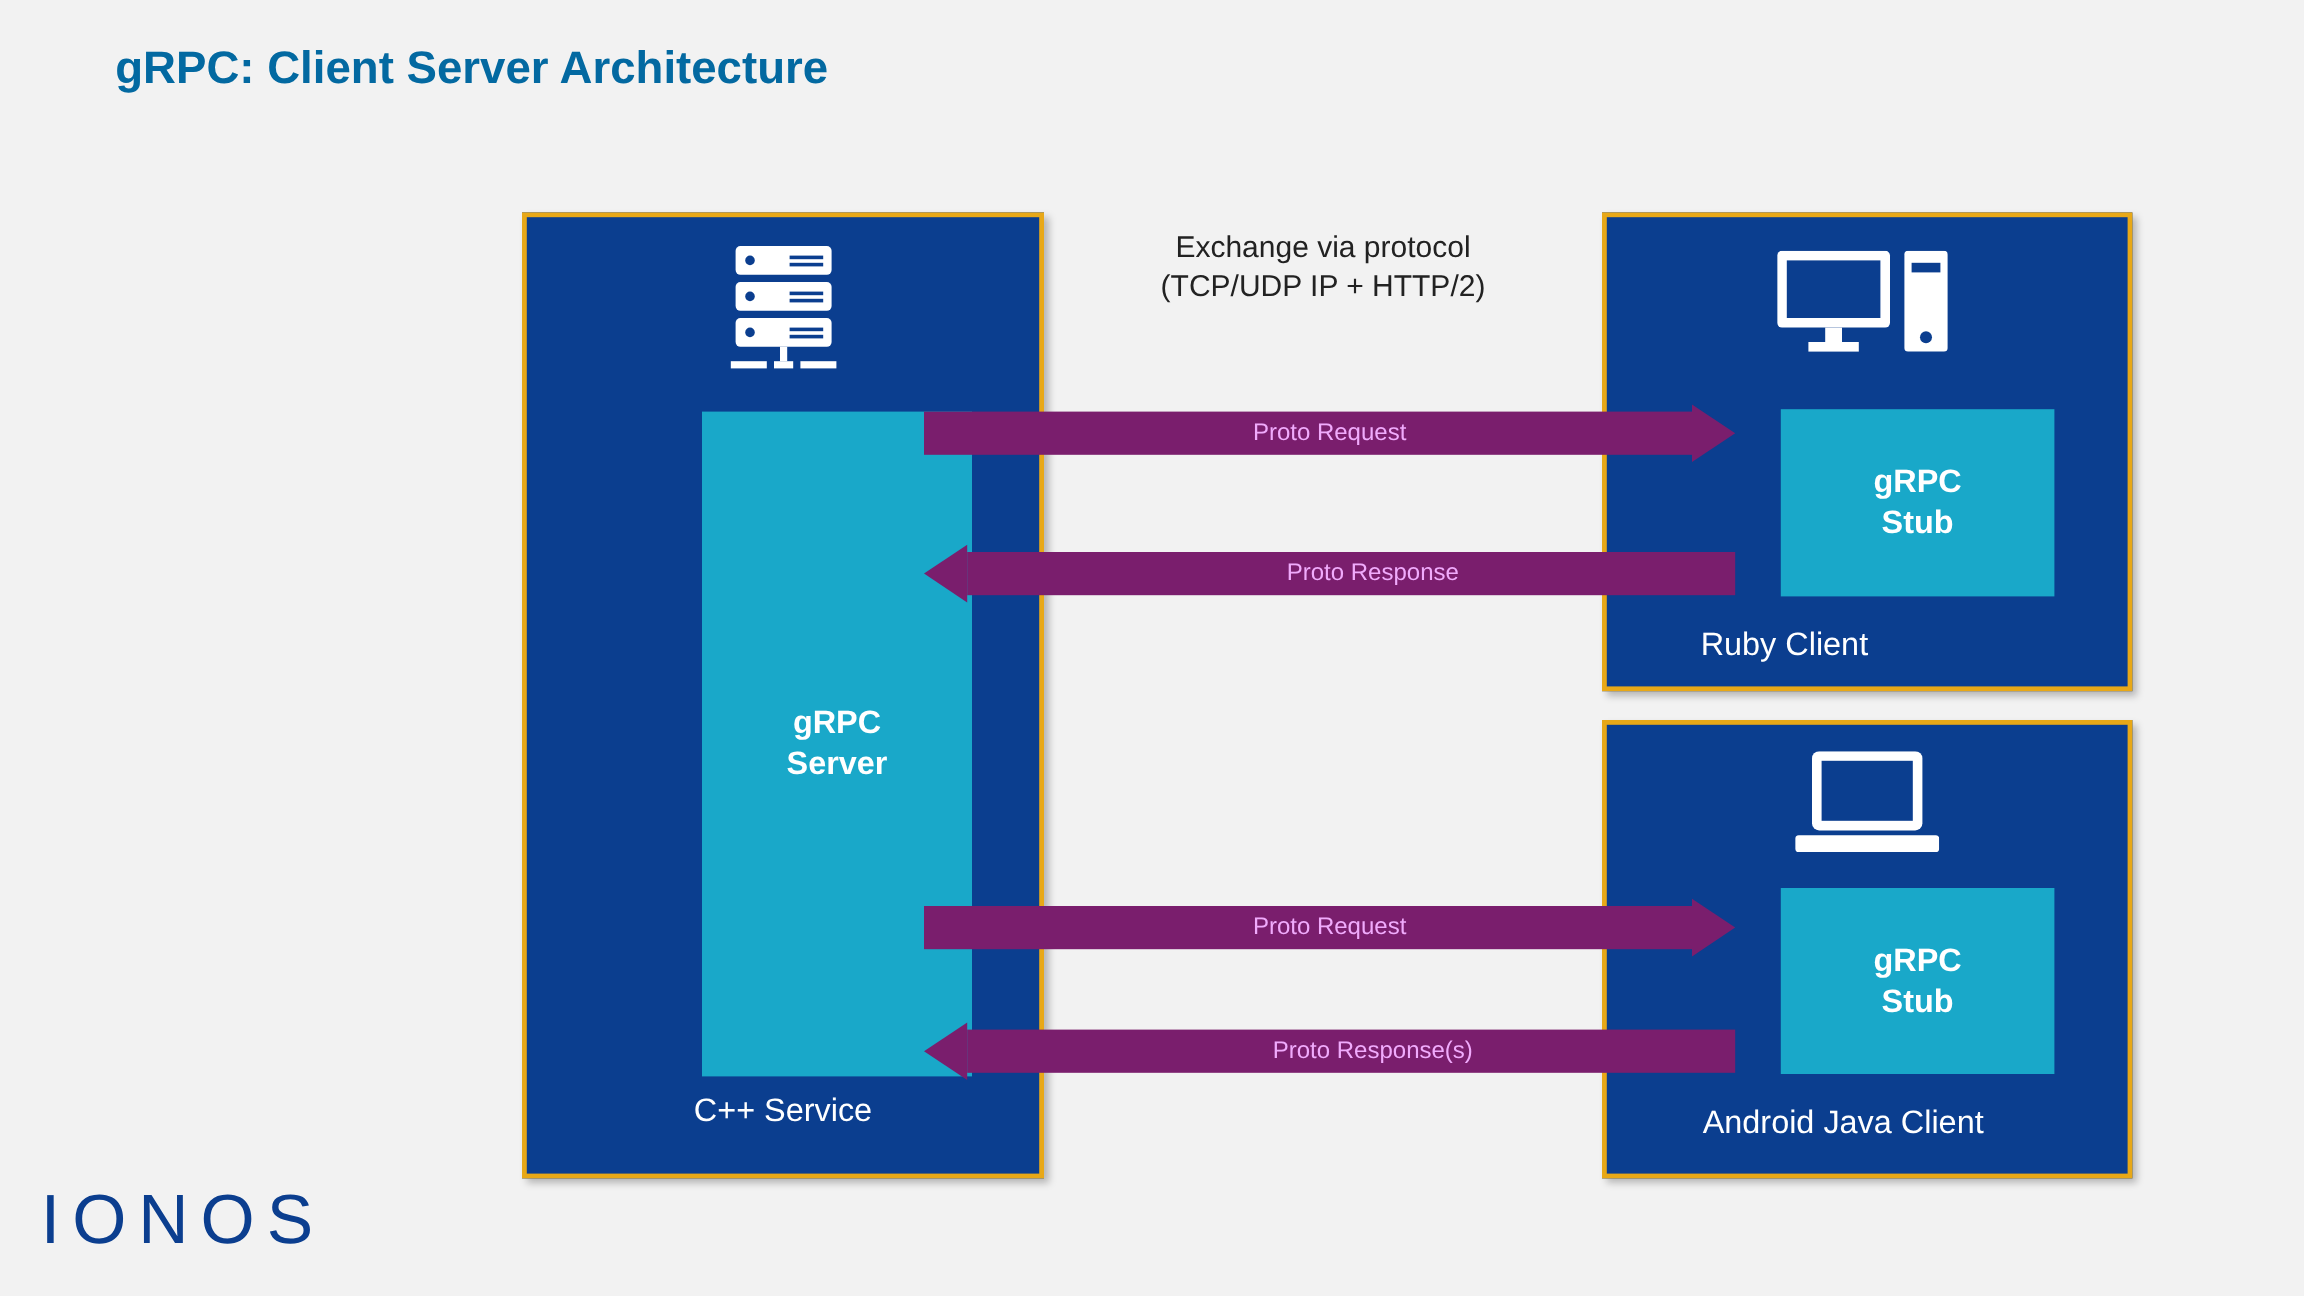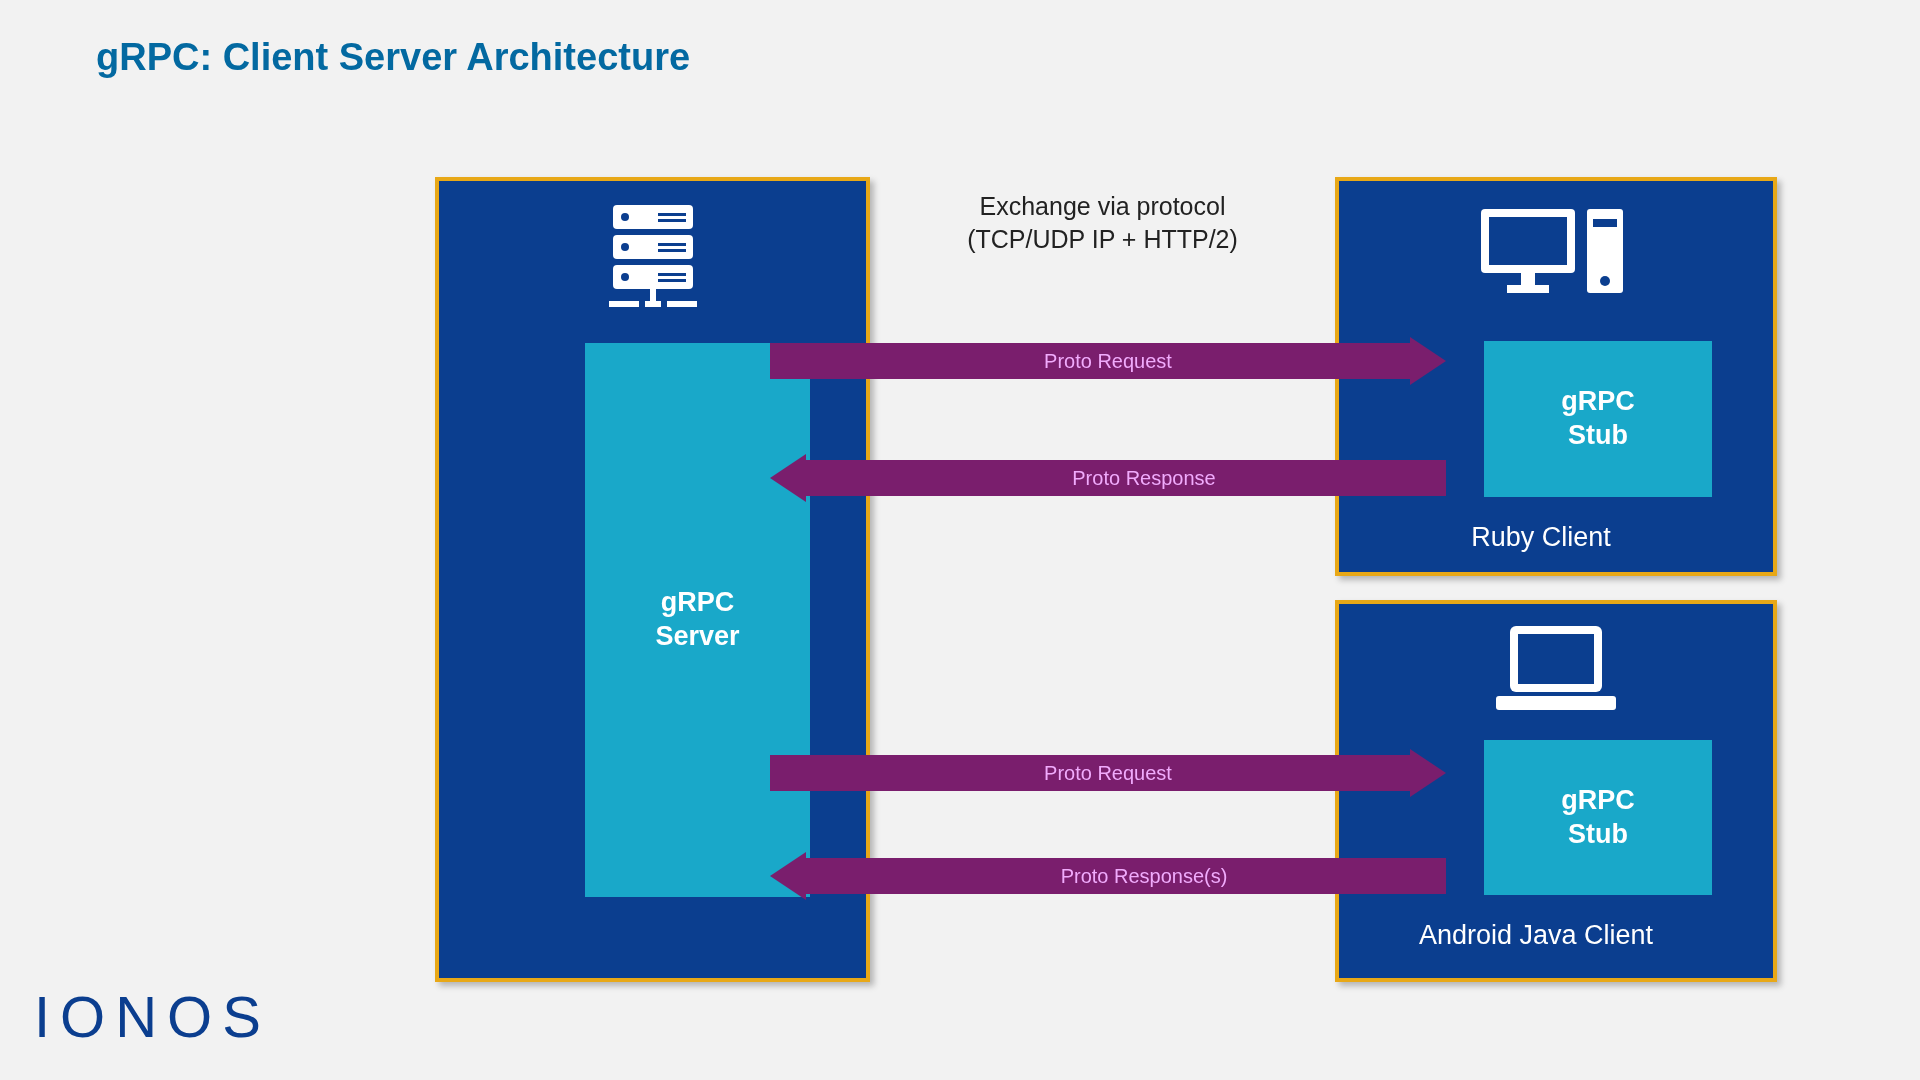--- a/index.html
+++ b/index.html
@@ -67,21 +67,21 @@
   .server-inner { left: 545px; top: 343px; width: 225px; height: 554px; }
   .stub1 { left: 1444px; top: 341px; width: 228px; height: 156px; }
   .stub2 { left: 1444px; top: 740px; width: 228px; height: 155px; }
   .box-label {
     position: absolute;
     color: #fff;
     font-size: 27px;
     font-weight: 500;
   }
   .server-label { left: 435px; top: 910px; width: 435px; text-align: center; }
-  .client1-label { left: 1320px; top: 522px; width: 442px; text-align: center; }
+  .client1-label { left: 1266px; top: 522px; width: 442px; text-align: center; }
   .client2-label { left: 1335px; top: 920px; width: 402px; text-align: center; }
   .protocol-label {
     position: absolute;
     left: 870px;
     top: 190px;
     width: 465px;
     text-align: center;
     font-size: 25px;
     color: #222;
     line-height: 1.3;
@@ -151,20 +151,21 @@
         <rect x="64" y="96" width="30" height="6"></rect>
       </g>
     </svg>
   </div>
   <div class="inner-box server-inner">
     <div>
       <span>gRPC</span><br>
       <span>Server</span>
     </div>
   </div>
+  <div class="box-label server-label">C++ Service</div>
 
   <div class="client-box client1"></div>
   <div class="icon-wrap client1-icon-wrap">
     <svg width="150" height="92" viewBox="0 0 150 92">
       <g fill="#ffffff">
         <rect x="0" y="0" width="94" height="64" rx="4"></rect>
         <rect x="8" y="8" width="78" height="48" fill="#0b3e8f"></rect>
         <rect x="40" y="64" width="14" height="12"></rect>
         <rect x="26" y="76" width="42" height="8"></rect>
         <rect x="106" y="0" width="36" height="84" rx="3"></rect>

